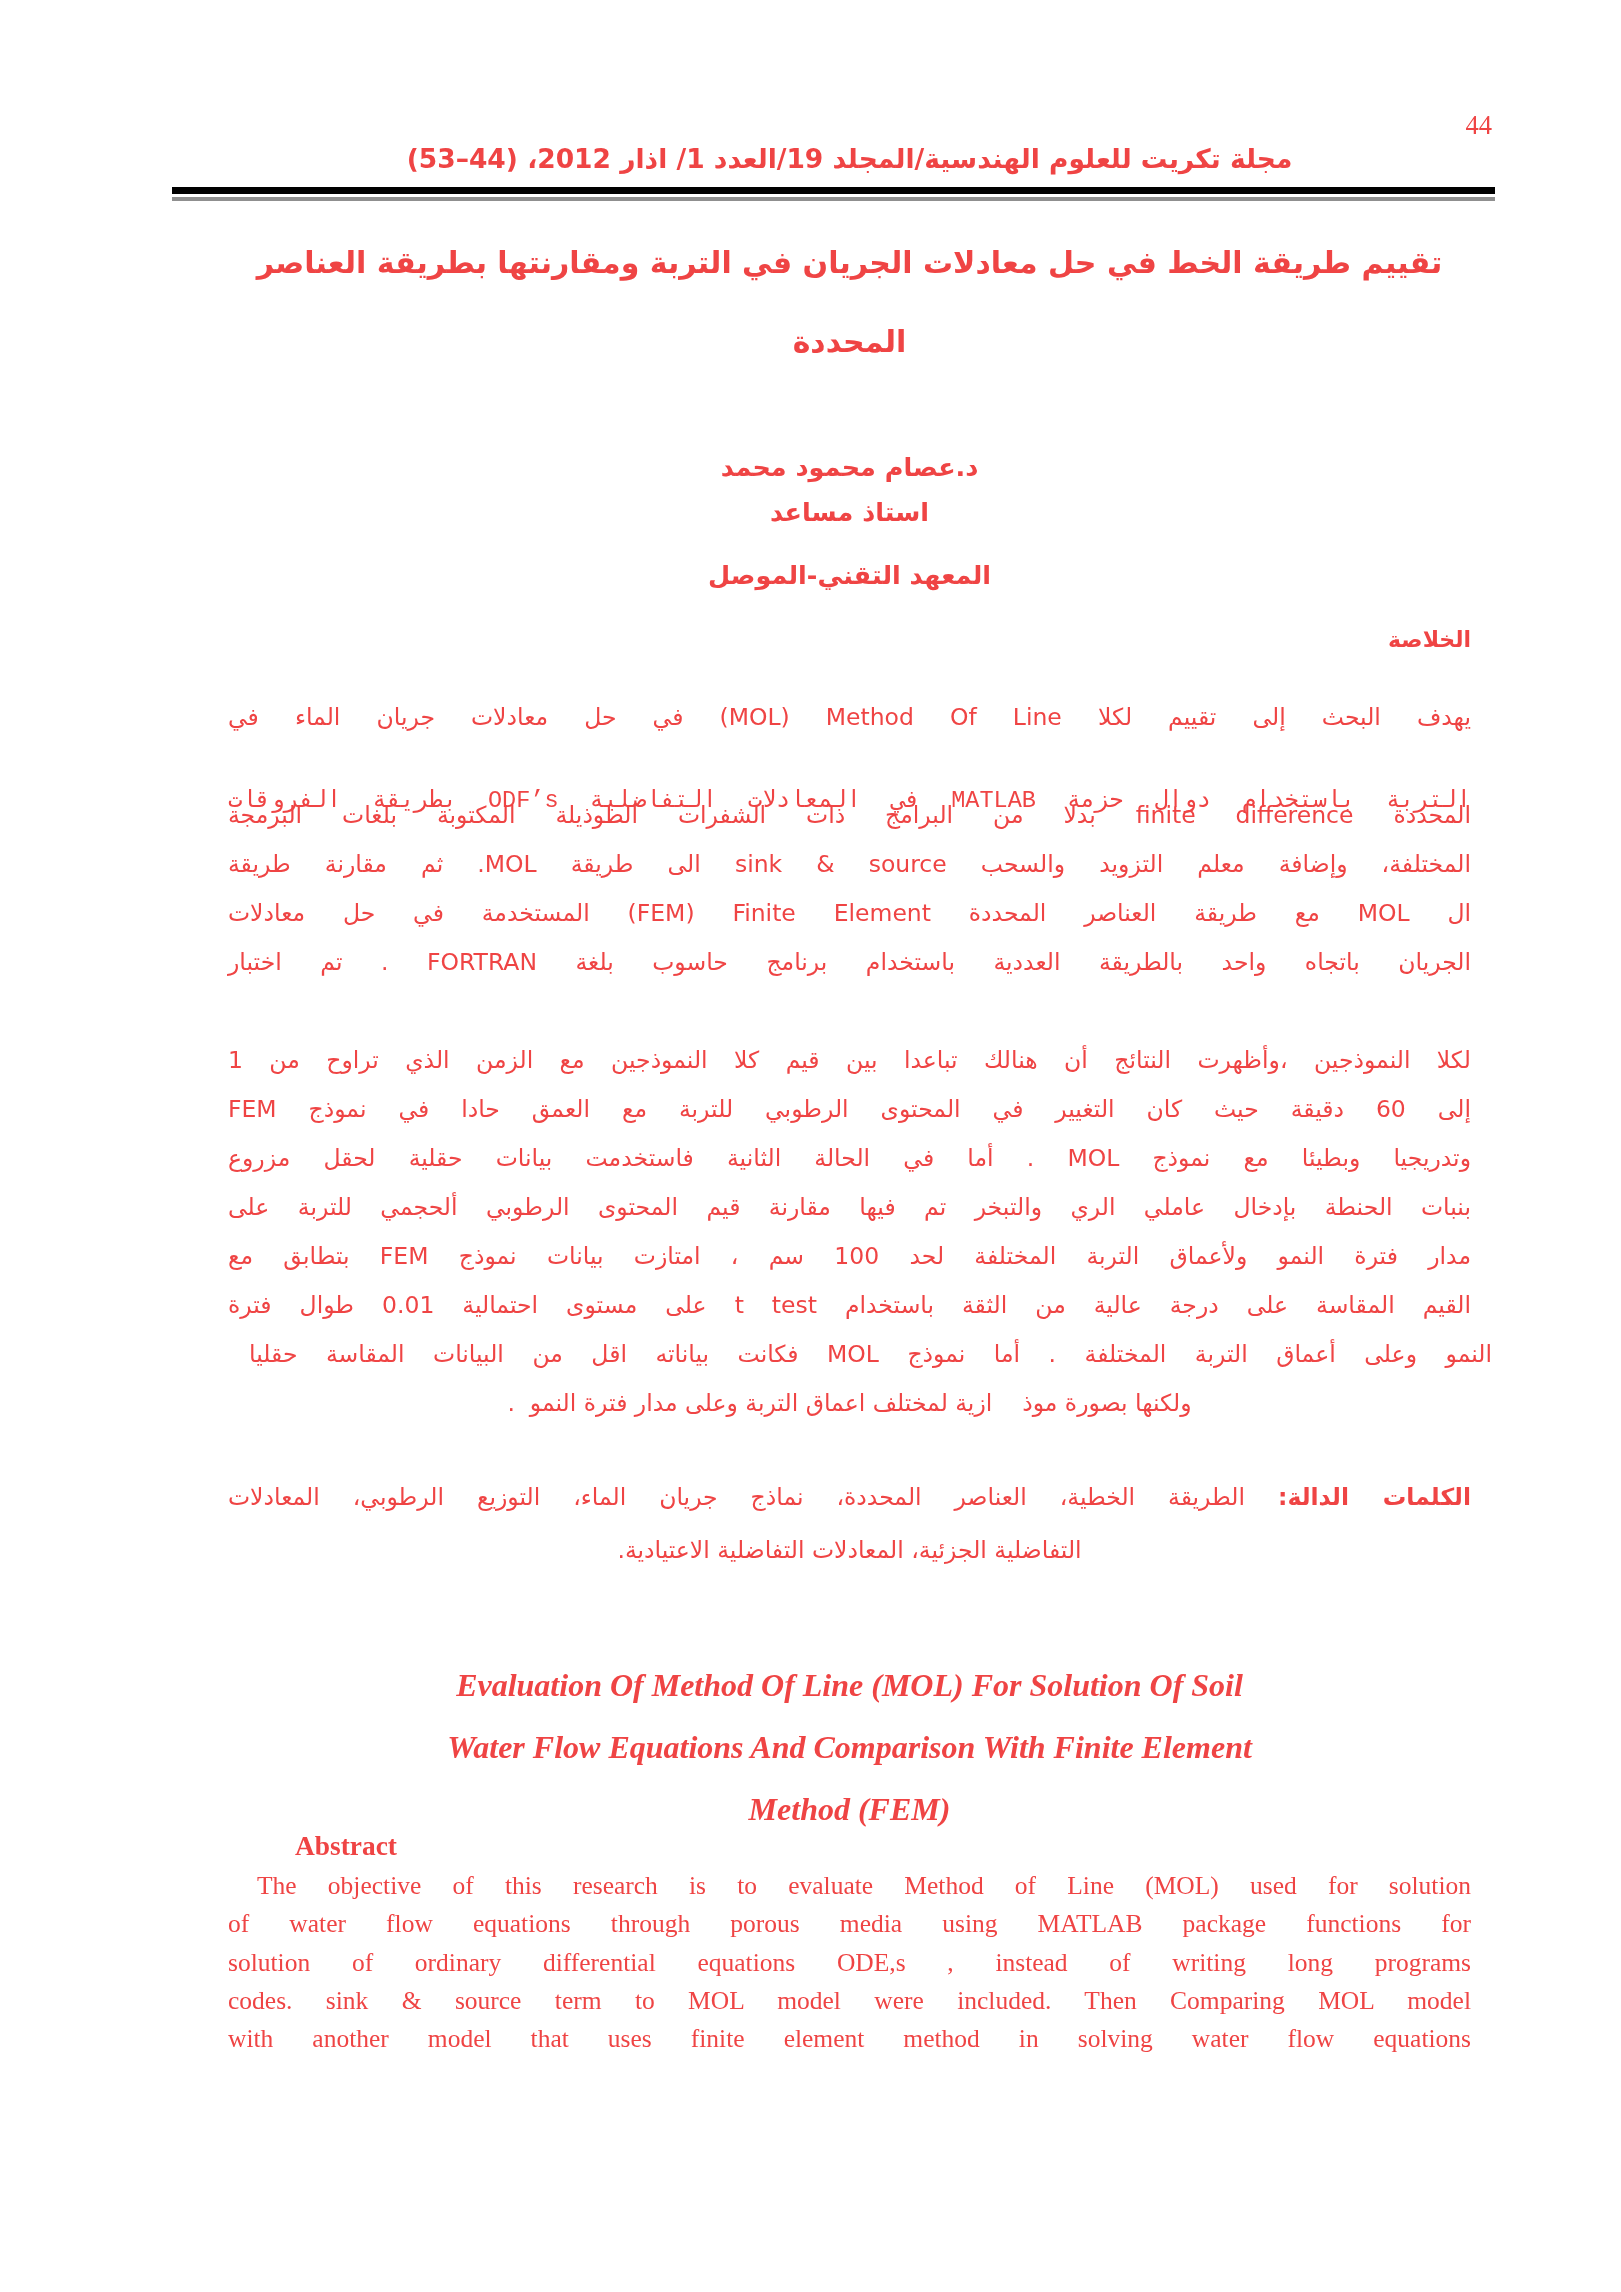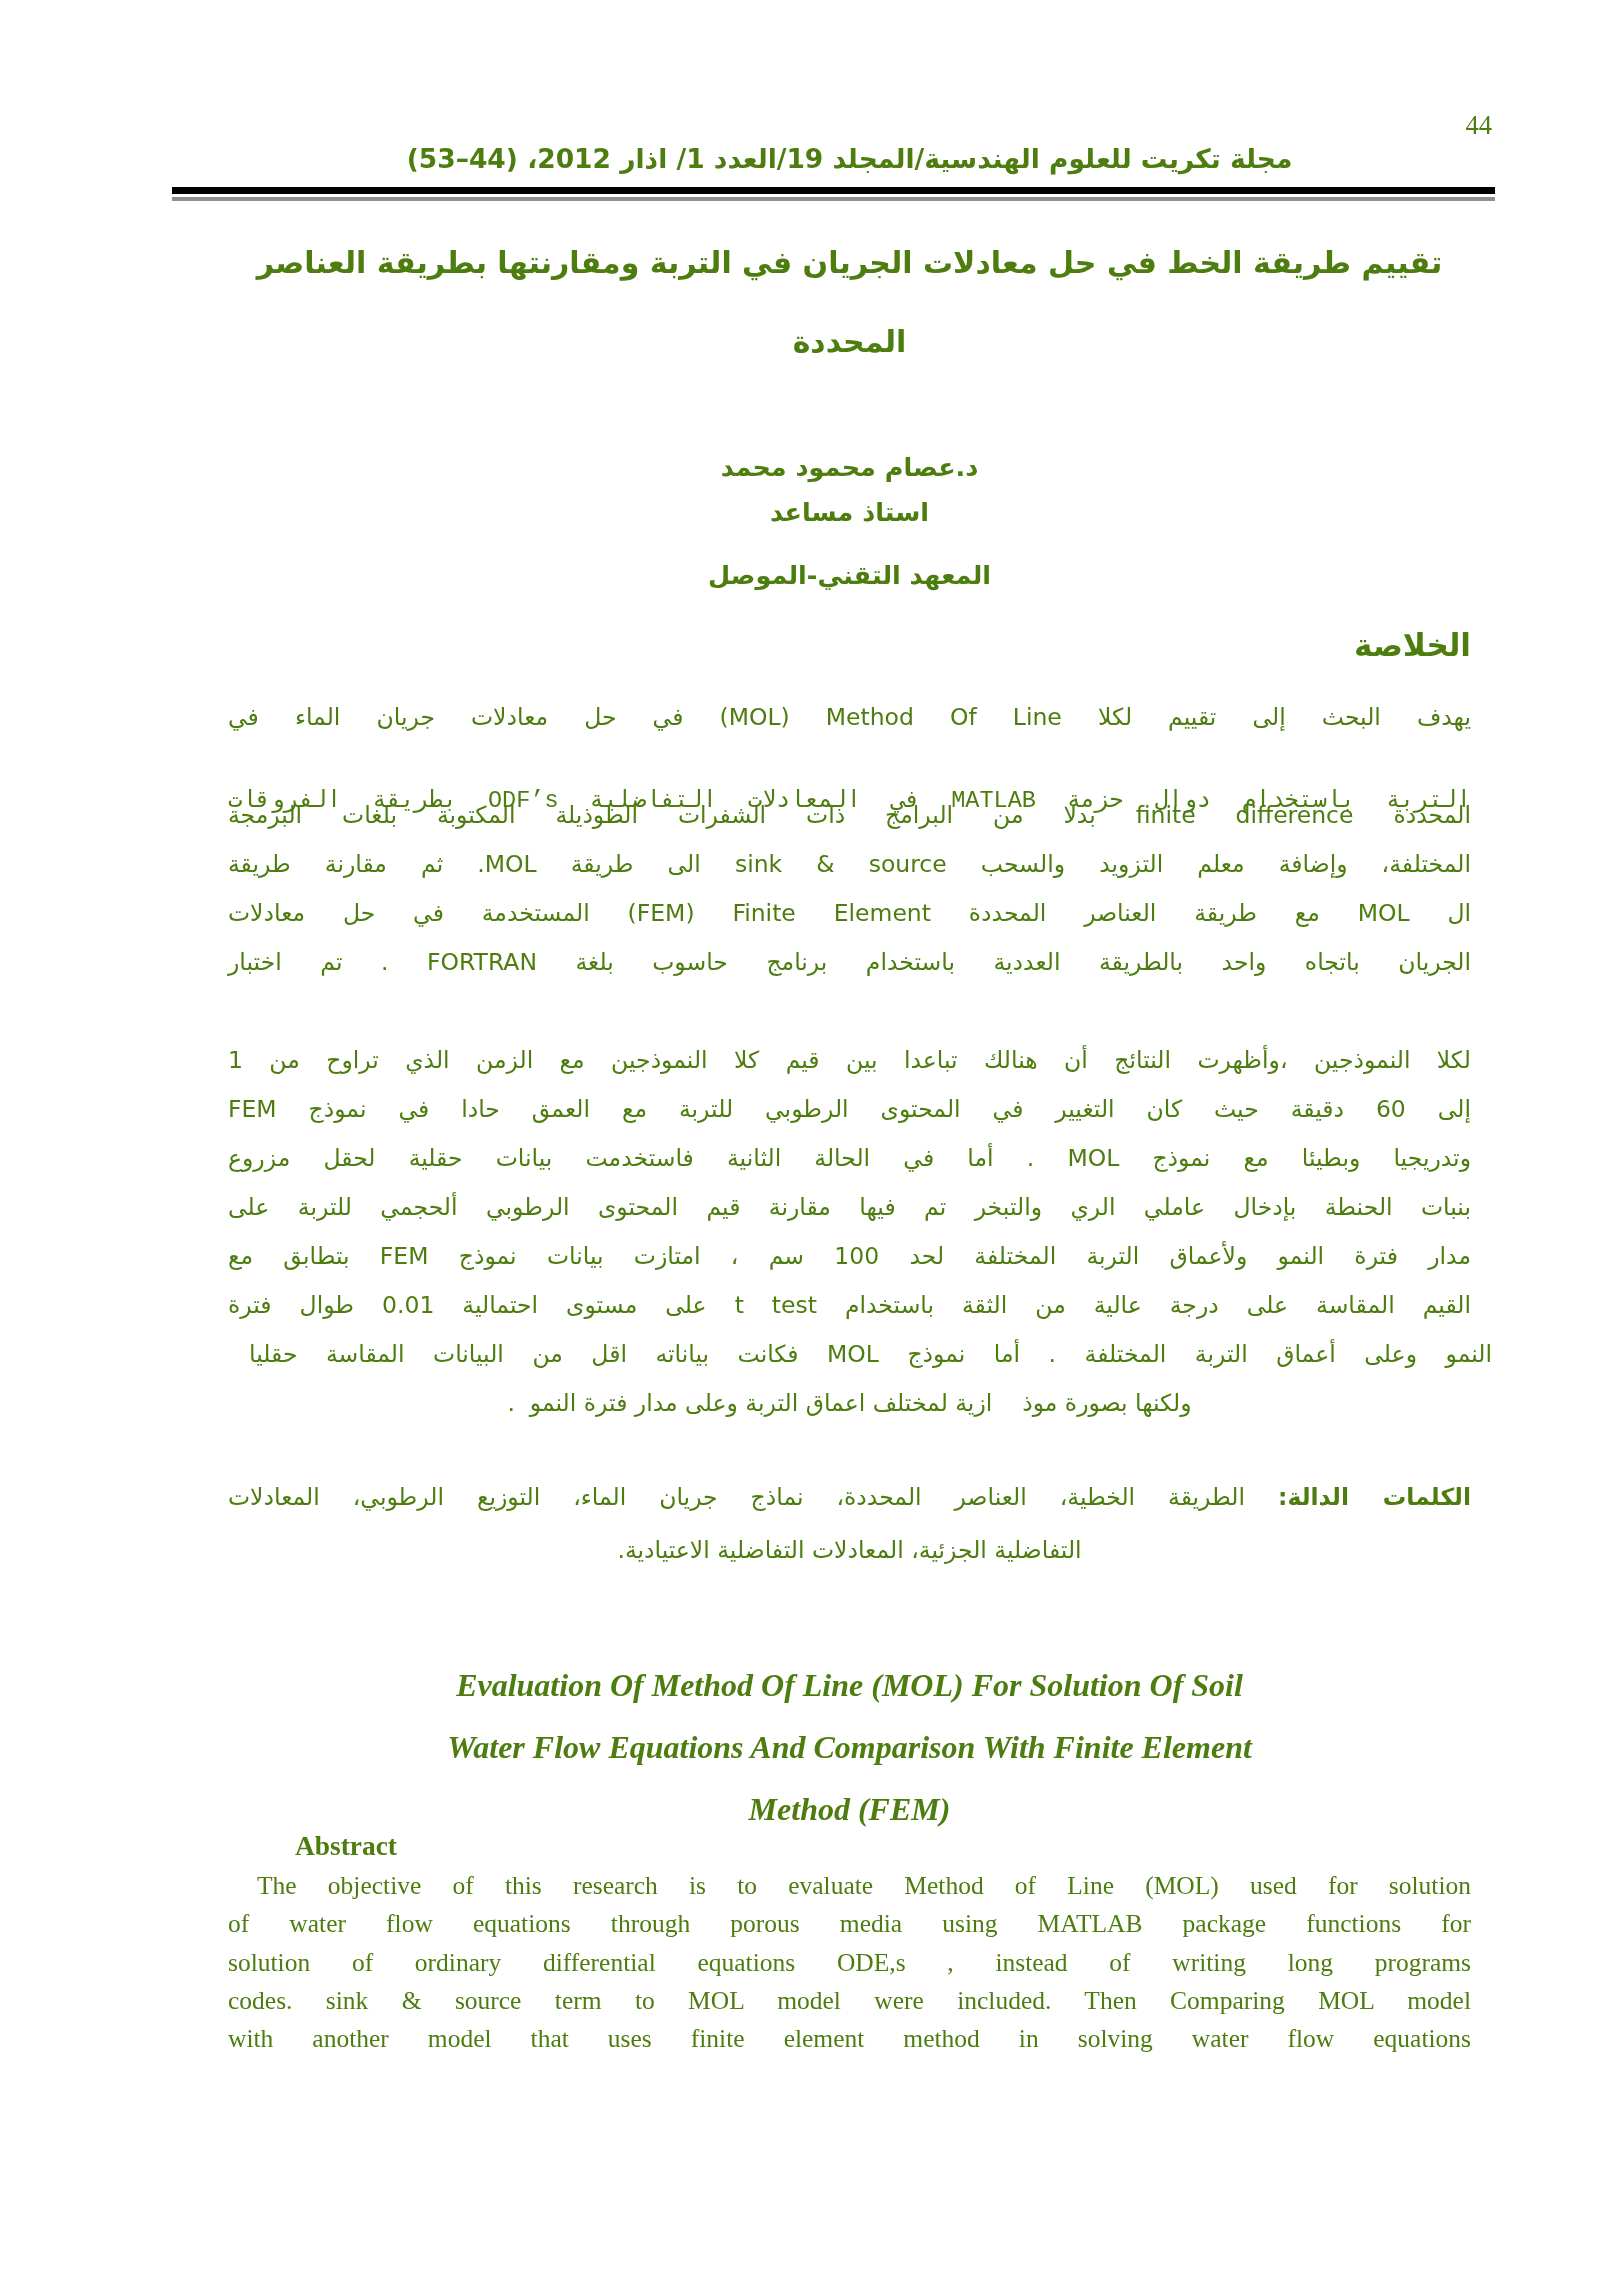--- a/index.html
+++ b/index.html
@@ -2,21 +2,21 @@
 <html><head>
 <meta charset="utf-8">
 <style>
   html,body{margin:0;padding:0;background:#e8e8e8;}
   #page{
     position:relative;
     width:1621px;height:2293px;
     background:#ffffff;
     margin:0 auto;
     overflow:hidden;
-    color:#4d7c0f;
+    color:#ef4444;
   }
   .ar{font-family:"DejaVu Sans",sans-serif;direction:rtl;}
   .en{font-family:"Liberation Serif","DejaVu Serif",serif;direction:ltr;}
   .abs{position:absolute;left:228px;width:1243px;}
   .center{text-align:center;}
   .jline{text-align:justify;text-align-last:justify;}
   .pageno{
     position:absolute;top:110px;left:228px;width:1264px;
     text-align:right;font-family:"Liberation Serif",serif;font-size:26.5px;
   }
@@ -25,21 +25,21 @@
   }
   .rule-black{position:absolute;left:172px;width:1323px;top:187px;height:6.9px;background:#000;}
   .rule-gray{position:absolute;left:172px;width:1323px;top:197px;height:3.9px;background:#8f8f8f;}
   .title-line{font-size:30px;font-weight:bold;text-align:center;line-height:1.2;}
   .t1{top:245px;}
   .t2{top:324px;}
   .auth{font-size:25.5px;font-weight:bold;text-align:center;}
   .a1{top:452px;}
   .a2{top:497px;}
   .a3{top:560px;}
-  .khulasa{top:627px;font-size:31px;font-weight:bold;text-align:right;}
+  .khulasa{top:627px;font-size:22px;font-weight:bold;text-align:right;}
   .pline{font-size:23.5px;height:45px;line-height:39px;}
   .kw-label{font-weight:bold;}
   .etitle{font-size:32px;font-weight:bold;font-style:italic;text-align:center;line-height:1.2;}
   .et1{top:1666px;}
   .et2{top:1728px;}
   .et3{top:1790px;}
   .eabs-h{top:1831px;left:295px;width:1176px;font-size:27.4px;font-weight:bold;text-align:left;}
   .eline{font-size:25.5px;height:37px;line-height:35px;}
   .indent1{text-indent:29px;}
 </style>

